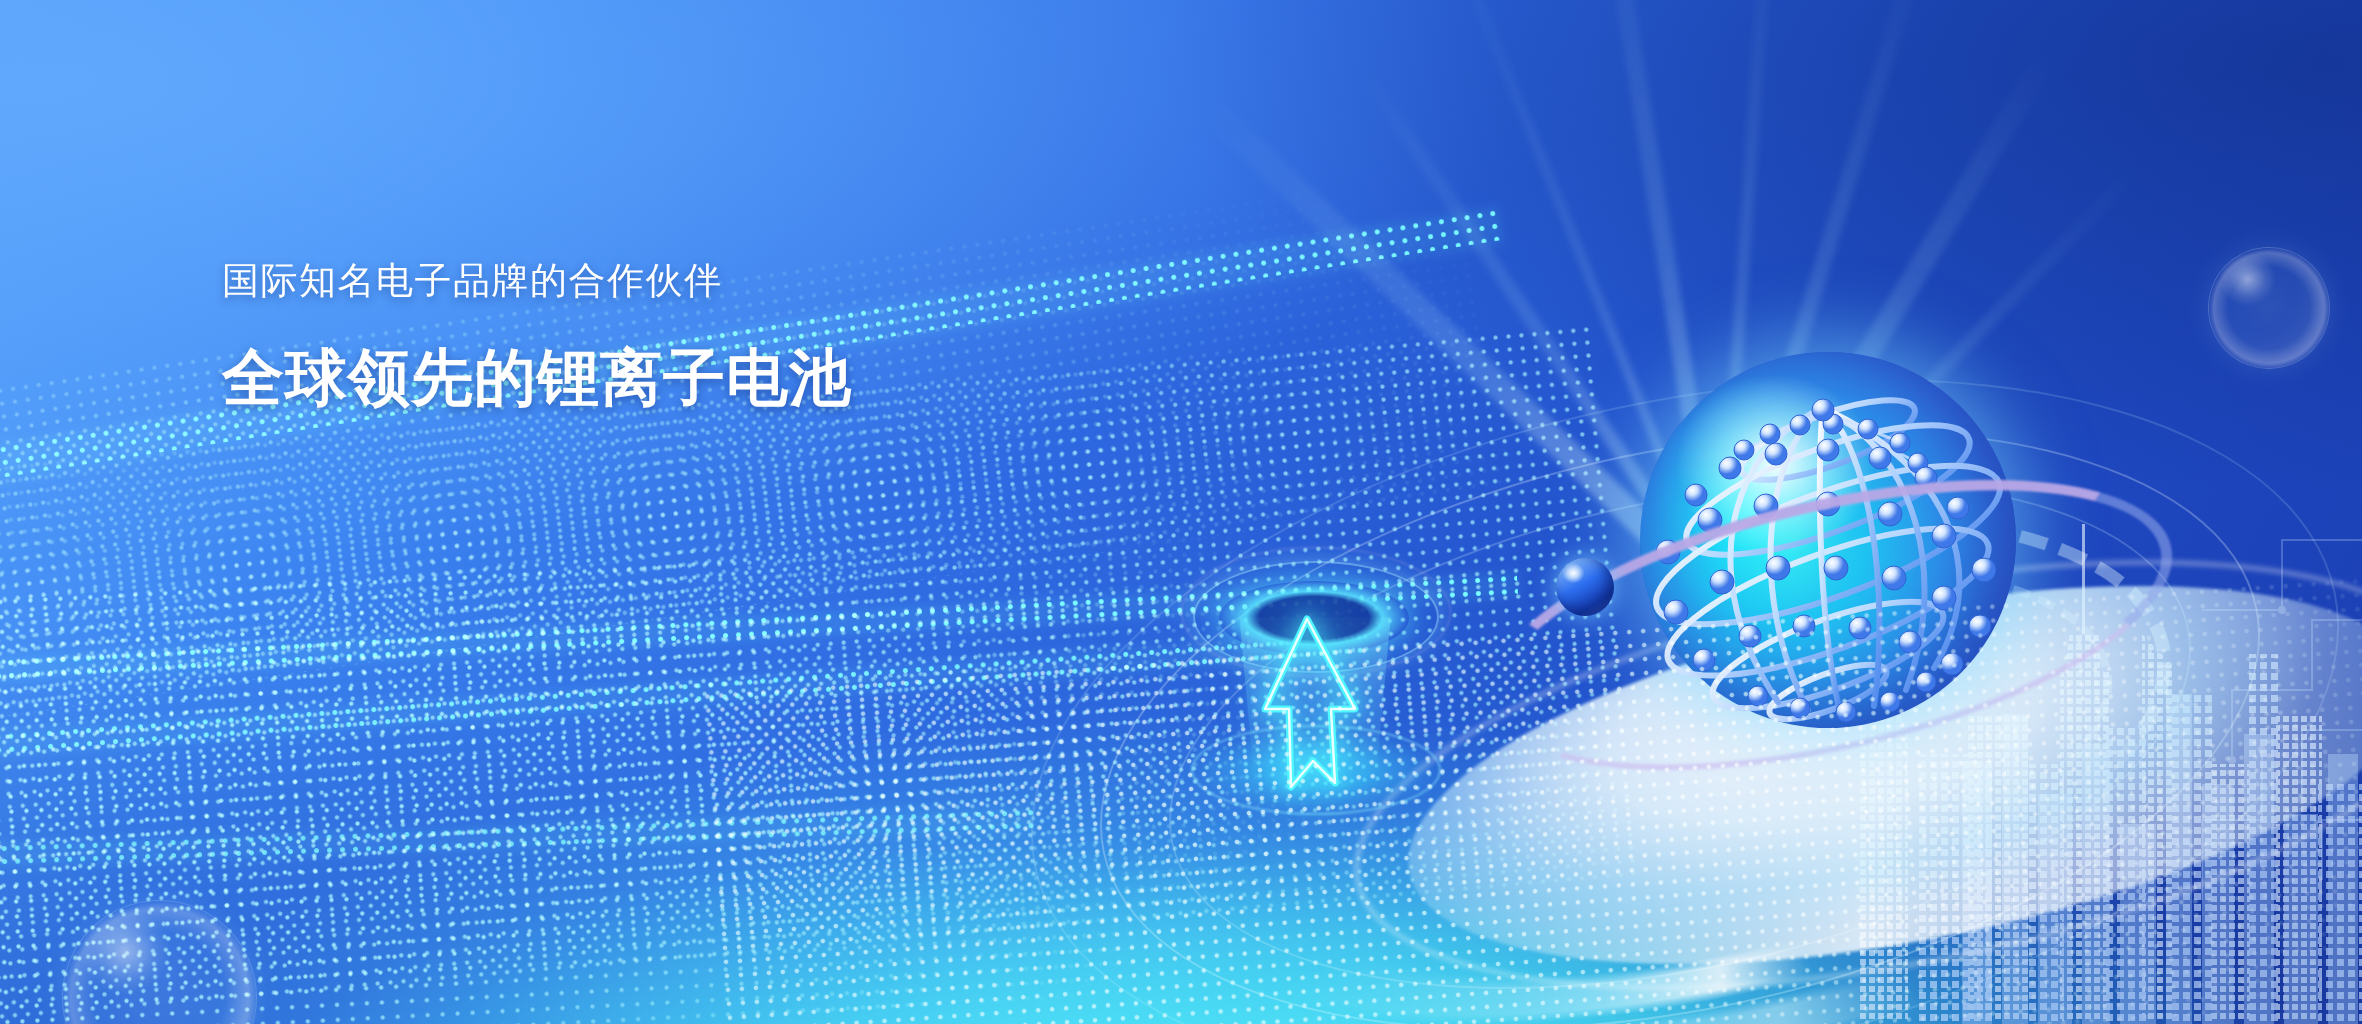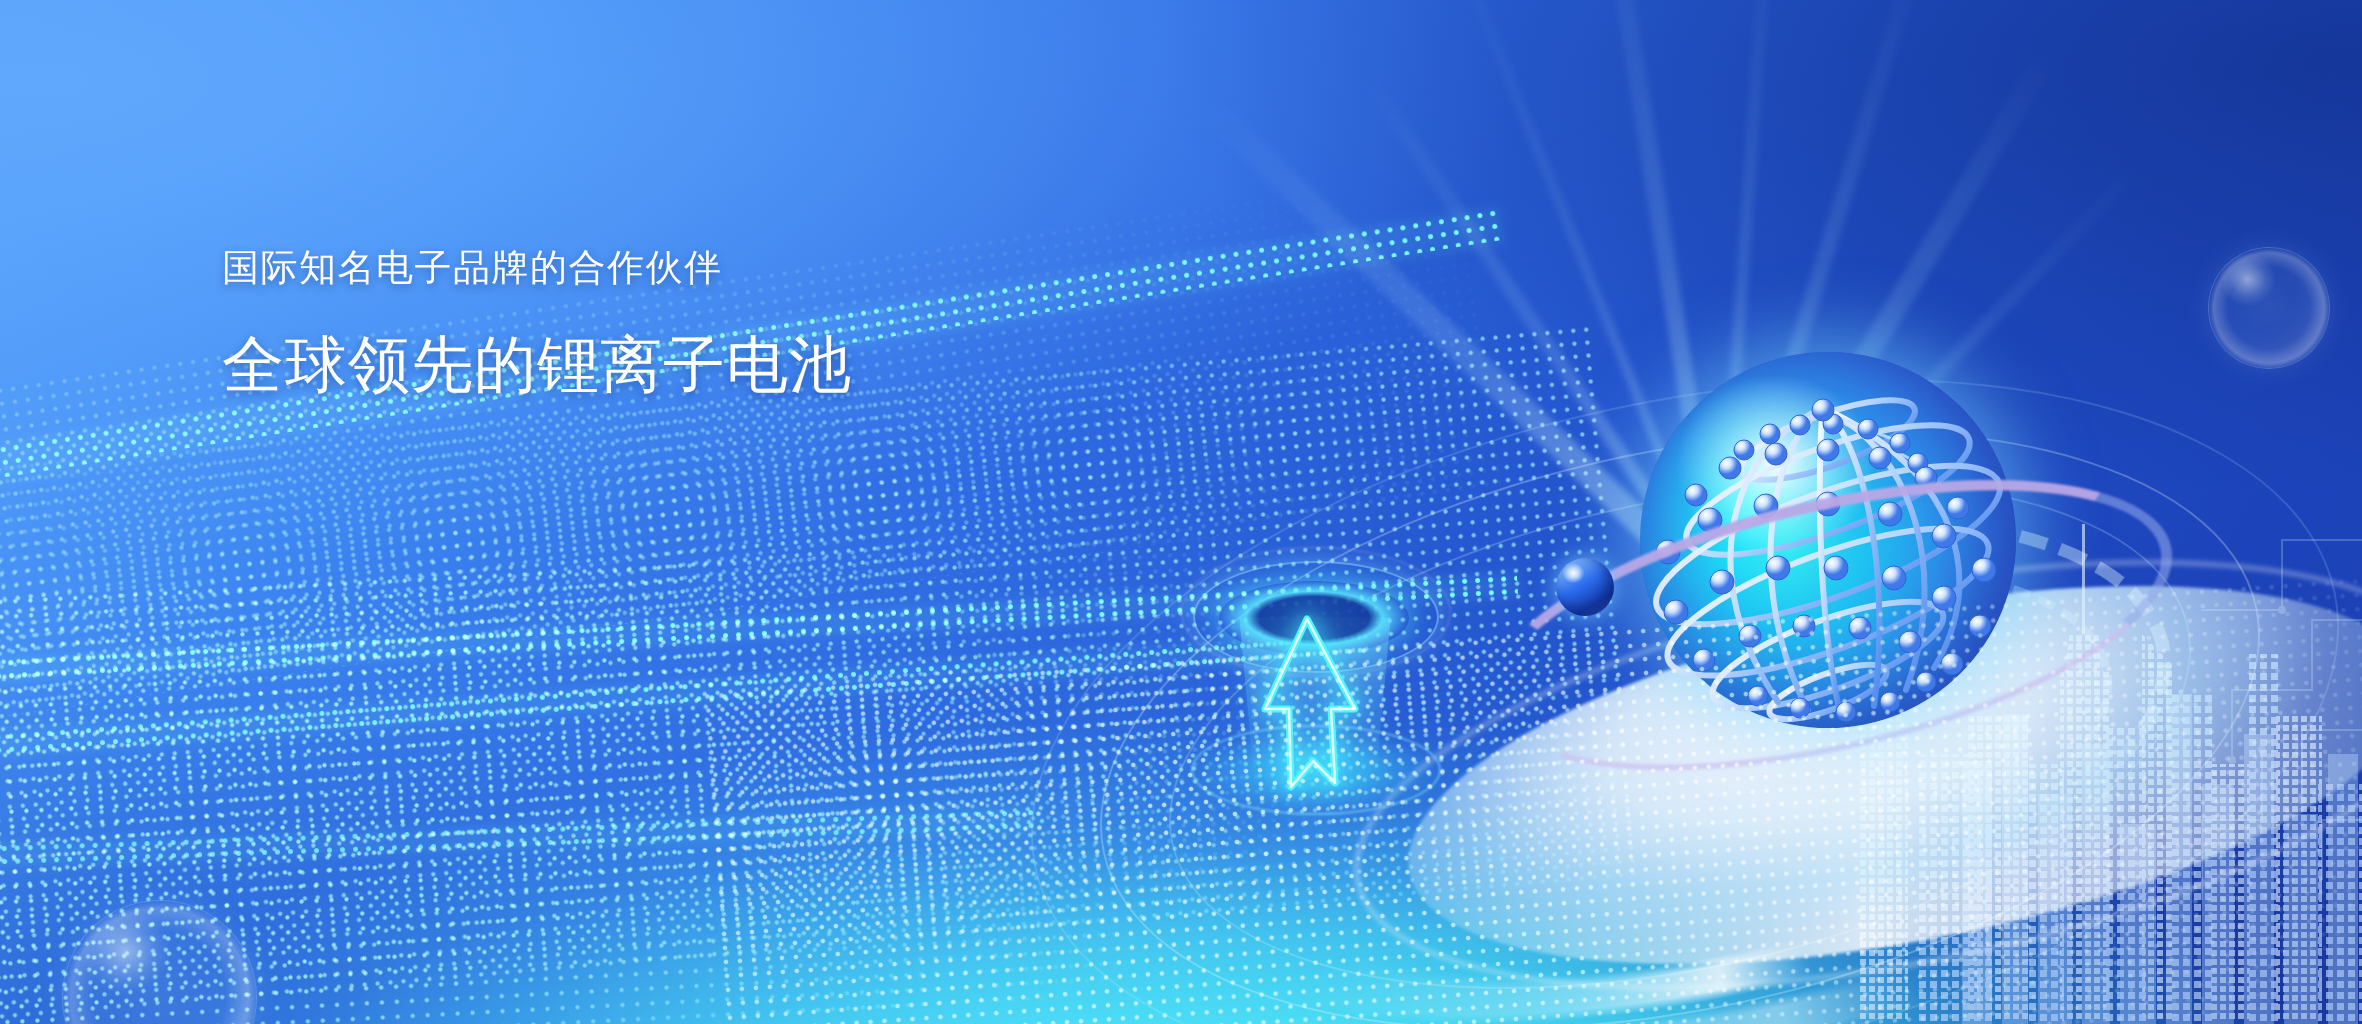--- a/index.html
+++ b/index.html
@@ -252,30 +252,30 @@
     position:absolute;border-radius:50%;
     border:14px dashed rgba(225,245,255,.40);
     transform:rotate(-12deg);
     -webkit-mask-image:conic-gradient(from 20deg, #000 0deg 78deg, transparent 86deg 360deg);
             mask-image:conic-gradient(from 20deg, #000 0deg 78deg, transparent 86deg 360deg);
     filter:blur(.4px);
   }
 
   
   .copy{
-    position:absolute;left:222px;top:245px;width:900px;
+    position:absolute;left:222px;top:258px;width:900px;
     color:#ffffff;
     text-shadow:0 3px 10px rgba(12,40,110,.45);
   }
   .eyebrow{
     font-size:37px;line-height:1.25;font-weight:400;letter-spacing:1.5px;
     margin:0 0 34px 0;color:#ffffff;
   }
   .headline{
-    margin:0;font-size:62px;line-height:1.30;font-weight:400;letter-spacing:1px;
+    margin:0;font-size:62px;line-height:1.30;font-weight:700;letter-spacing:1px;
     color:#ffffff;
   }
   .headline span{display:block;}
 </style>
 </head>
 <body>
 
 <div id="banner">
 
   <div class="layer vignette"></div>

